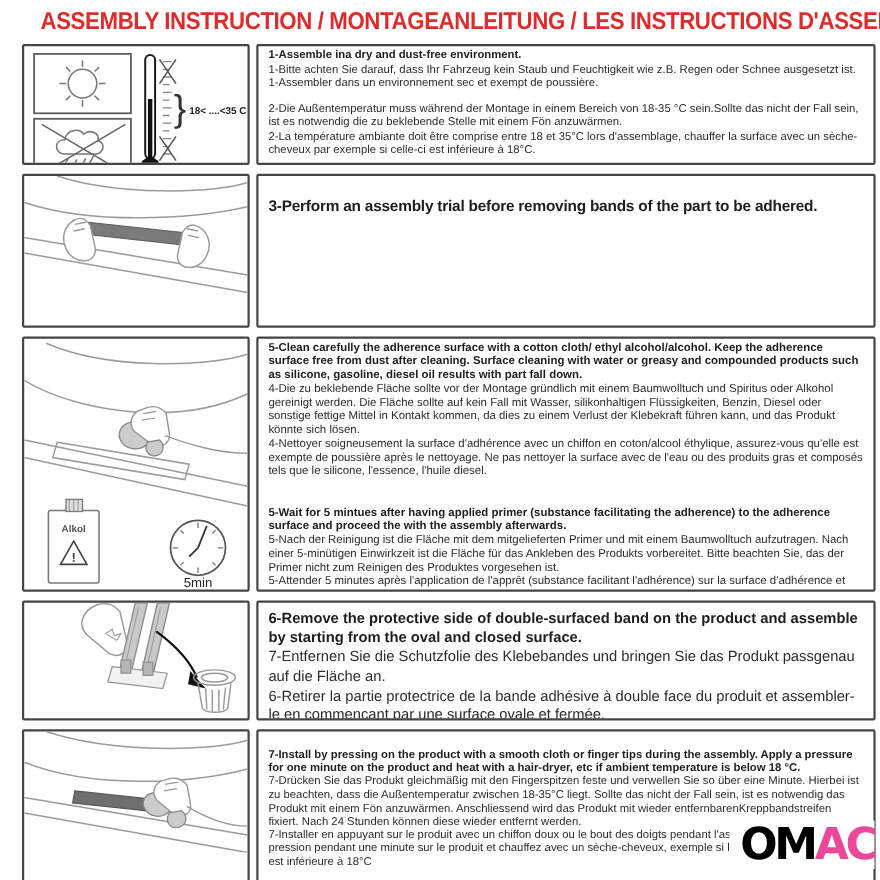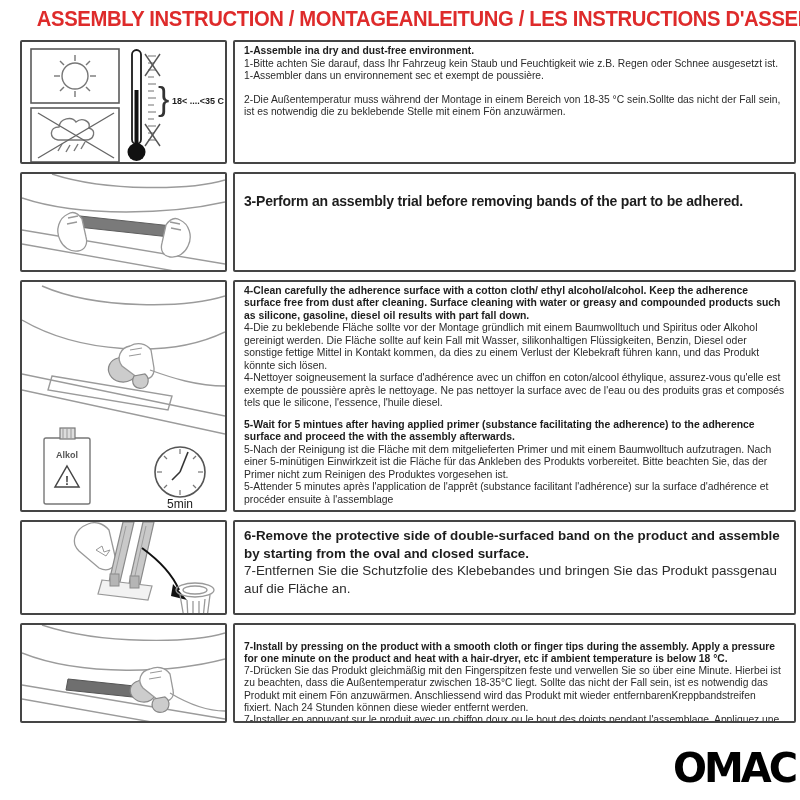--- a/index.html
+++ b/index.html
@@ -6,35 +6,35 @@
   body{width:800px;height:800px;position:relative;font-family:"Liberation Sans",sans-serif;color:#2b2b2b;overflow:hidden;}
   .page{position:absolute;inset:0;background:#fff;}
   .title{position:absolute;top:6px;left:0;width:800px;text-align:center;color:#de2b2b;
          font-weight:bold;font-size:22px;letter-spacing:-0.4px;white-space:nowrap;}
   .title>span{display:inline-block;transform:scaleX(0.92);transform-origin:center;}
   .rows{position:absolute;top:40px;left:20px;right:4px;}
   .row{display:flex;gap:6px;margin-bottom:8px;}
   .panel{border:2px solid #454545;border-radius:2px;background:#fff;box-sizing:border-box;}
   .art{width:207px;flex:0 0 207px;overflow:hidden;}
   .txt{flex:1;padding:3px 9px 2px 9px;overflow:hidden;}
-  .h130{height:124px}.h114{height:100px}.h232{height:232px}.h109{height:95px}
+  .h130{height:110px}.h114{height:140px}.h232{height:232px}.h109{height:109px}
   .s1 .txt{font-size:10.3px;line-height:1.22;}
   .s2 .txt{font-size:14px;line-height:1.5;padding-top:17px;letter-spacing:-0.2px;}
   .s3 .txt{font-size:10.4px;line-height:1.2;}
   .s4 .txt{font-size:13.4px;line-height:1.32;padding-top:5px;}
   .s5 .txt{font-size:10.3px;line-height:1.18;padding-top:16px;}
   p{margin:0;}
   .en{font-weight:bold;color:#1d1d1d;}
   .item+.item{margin-top:11px;}
-  .s3 .item+.item{margin-top:9px;}
+  .s3 .item+.item{margin-top:25px;}
   svg text{font-family:"Liberation Sans",sans-serif;}
   .logo{position:absolute;right:5px;bottom:10px;background:#fff;padding:2px 0 2px 10px;
         font-weight:bold;font-size:40px;letter-spacing:-3px;line-height:1;
         font-family:"DejaVu Sans",sans-serif;}
-  .logo .lb{color:#000000;} .logo .lr{color:#000000;}
+  .logo .lb{color:#000000;} .logo .lr{color:#ec4899;}
 </style>
 </head>
 <body>
 
 <div class="page">
 
   <div class="title">
     <span>ASSEMBLY INSTRUCTION / MONTAGEANLEITUNG / LES INSTRUCTIONS D'ASSEMBLAGE</span>
   </div>
 
@@ -98,20 +98,21 @@
         </svg>
       </div>
       <div class="panel txt h130">
         <div class="item">
           <p class="en">1-Assemble ina dry and dust-free environment.</p>
           <p class="de">1-Bitte achten Sie darauf, dass Ihr Fahrzeug kein Staub und Feuchtigkeit wie z.B. Regen oder Schnee ausgesetzt ist.</p>
           <p class="fr">1-Assembler dans un environnement sec et exempt de poussière.</p>
         </div>
         <div class="item">
           <p class="de">2-Die Außentemperatur muss während der Montage in einem Bereich von 18-35 °C  sein.Sollte das nicht der Fall sein, ist es notwendig die zu beklebende Stelle mit einem Fön anzuwärmen.</p>
+          <p class="fr">2-La température ambiante doit être comprise entre 18 et 35°C lors d'assemblage, chauffer la surface avec un sèche-cheveux par exemple si celle-ci est inférieure à 18°C.</p>
         </div>
       </div>
     </div>
 
     <div class="row s2">
       <div class="panel art h114">
         <svg width="203" height="110" viewBox="0 0 203 110">
           <g stroke="#9b9b9b" fill="none" stroke-width="1.4">
             <path d="M0,24 C60,44 150,40 203,28"></path>
             <path d="M30,0 C85,18 170,16 203,6"></path>
@@ -179,21 +180,21 @@
                 <line x1="171" y1="177" x2="174" y2="174"></line>
             </g>
             <line x1="158" y1="190" x2="166" y2="170" stroke="#333" stroke-width="1.6"></line>
             <line x1="158" y1="190" x2="150" y2="198" stroke="#333" stroke-width="1.6"></line>
             <text x="158" y="226" font-size="12" fill="#222" text-anchor="middle">5min</text>
           </g>
         </svg>
       </div>
       <div class="panel txt h232">
         <div class="item">
-          <p class="en">4-Clean carefully the adherence surface with a cotton cloth/ ethyl alcohol/alcohol. Keep the adherence surface free from dust after cleaning. Surface cleaning with water or greasy and compounded products such as silicone, gasoline, diesel oil results with part fall down.</p>
+          <p class="en">5-Clean carefully the adherence surface with a cotton cloth/ ethyl alcohol/alcohol. Keep the adherence surface free from dust after cleaning. Surface cleaning with water or greasy and compounded products such as silicone, gasoline, diesel oil results with part fall down.</p>
           <p class="de">4-Die zu beklebende Fläche sollte vor der Montage gründlich mit einem Baumwolltuch und Spiritus oder Alkohol gereinigt werden. Die Fläche sollte auf kein Fall mit Wasser, silikonhaltigen Flüssigkeiten, Benzin, Diesel oder sonstige fettige Mittel in Kontakt kommen, da dies zu einem Verlust der Klebekraft führen kann, und das Produkt könnte sich lösen.</p>
           <p class="fr">4-Nettoyer soigneusement la surface d'adhérence avec un chiffon en coton/alcool éthylique, assurez-vous qu'elle est exempte de poussière après le nettoyage. Ne pas nettoyer la surface avec de l'eau ou des produits gras et composés tels que le silicone, l'essence, l'huile diesel.</p>
         </div>
         <div class="item">
           <p class="en">5-Wait for 5 mintues after having applied primer (substance facilitating the adherence) to the adherence surface and proceed the with the assembly afterwards.</p>
           <p class="de">5-Nach der Reinigung ist die Fläche mit dem mitgelieferten Primer und mit einem Baumwolltuch aufzutragen. Nach einer 5-minütigen Einwirkzeit ist die Fläche für das Ankleben des Produkts vorbereitet. Bitte beachten Sie, das der Primer nicht zum Reinigen des Produktes vorgesehen ist.</p>
           <p class="fr">5-Attender 5 minutes après l'application de l'apprêt (substance facilitant l'adhérence) sur la surface d'adhérence et procéder ensuite à l'assemblage</p>
         </div>
       </div>
     </div>
@@ -226,20 +227,21 @@
             <line x1="171" y1="79" x2="171" y2="99"></line>
             <line x1="177" y1="79" x2="177" y2="99"></line>
             <line x1="183" y1="77" x2="181" y2="97"></line>
           </g>
         </svg>
       </div>
       <div class="panel txt h109">
         <div class="item">
           <p class="en">6-Remove the protective side of double-surfaced band on the product and assemble by starting from the oval and closed surface.</p>
           <p class="de">7-Entfernen Sie die Schutzfolie des Klebebandes und bringen Sie das Produkt passgenau auf die Fläche an.</p>
+          <p class="fr">6-Retirer la partie protectrice de la bande adhésive à double face du produit et assembler-le en commençant par une surface ovale et fermée.</p>
         </div>
       </div>
     </div>
 
     <div class="row s5">
       <div class="panel art h114">
         <svg width="203" height="110" viewBox="0 0 203 110">
           <g stroke="#9b9b9b" fill="none" stroke-width="1.4">
             <path d="M0,28 C60,52 150,48 203,34"></path>
             <path d="M20,0 C80,20 170,18 203,8"></path>

